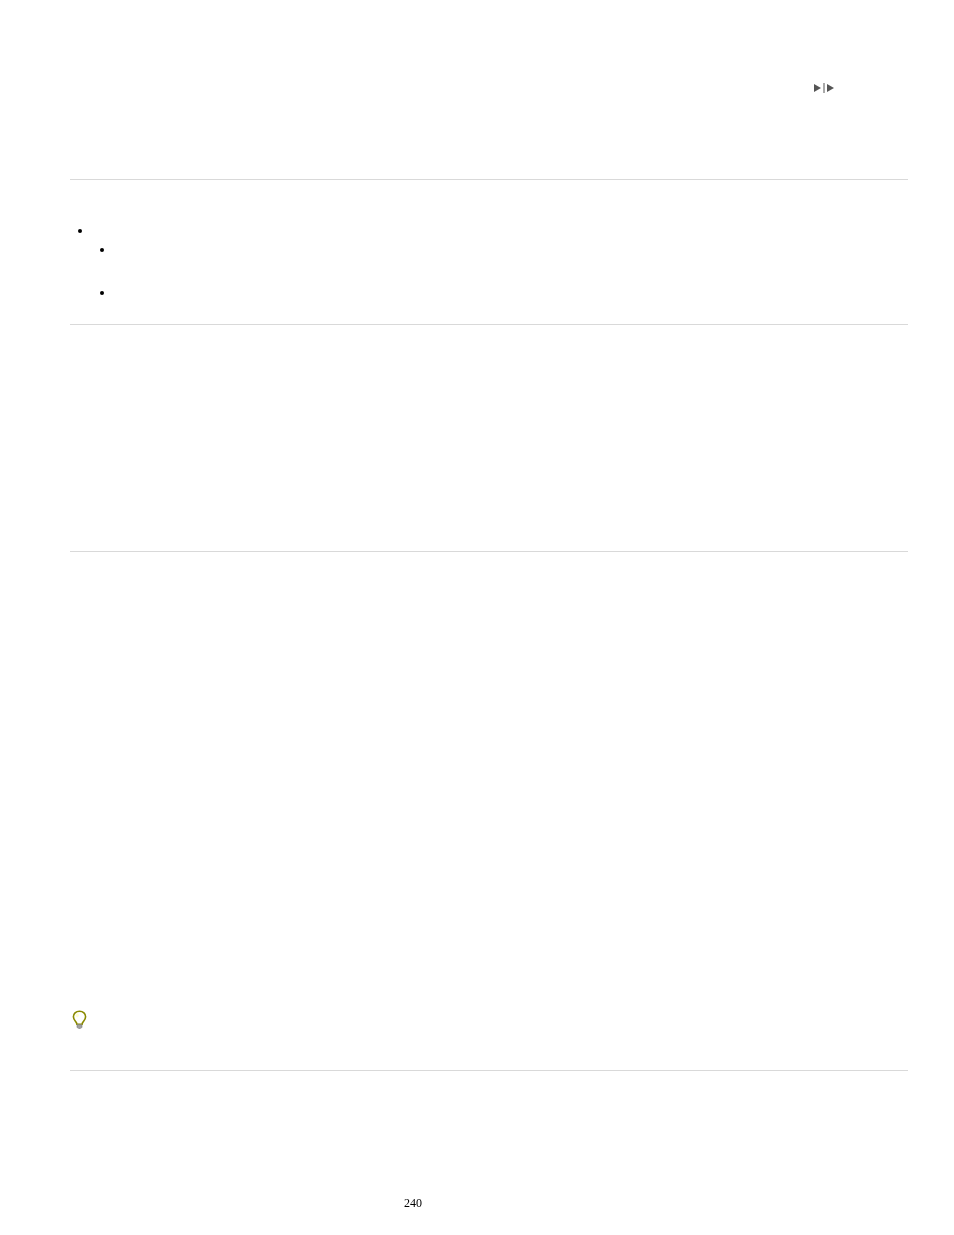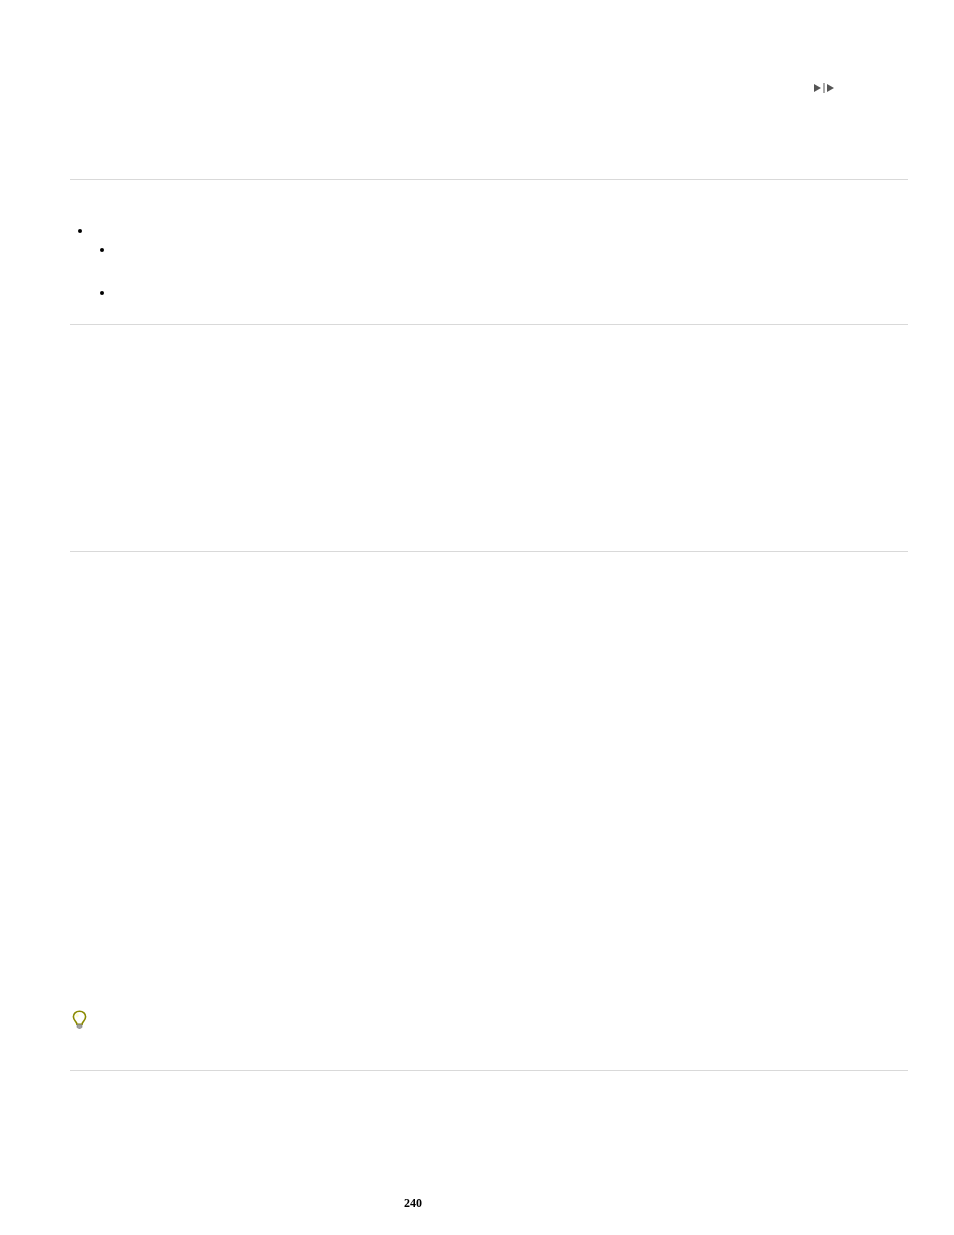--- a/index.html
+++ b/index.html
@@ -9,21 +9,20 @@
     width: 954px;
     height: 1235px;
     position: relative;
     font-family: Arial, Helvetica, sans-serif;
     color: #000;
   }
   .page {
     position: relative;
     width: 826px;
     height: 1235px;
-    font-weight: bold;
   }
   .hr {
     position: absolute;
     left: 70px;
     width: 838px;
     height: 0;
     border-top: 1px solid #d9d9d9;
   }
   .bullet {
     position: absolute;

